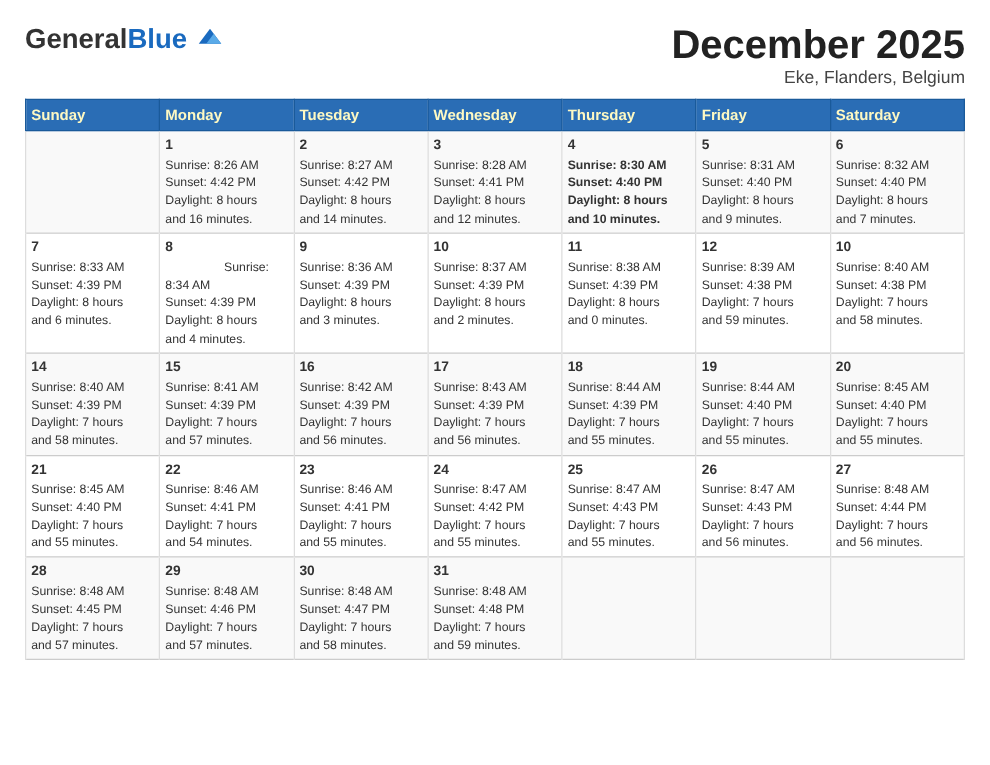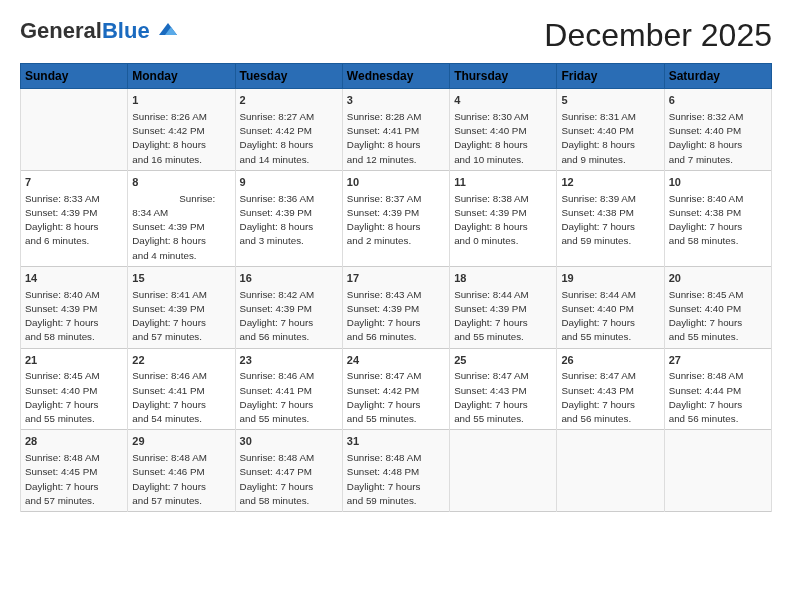--- a/index.html
+++ b/index.html
@@ -26,37 +26,37 @@
     .logo {
       display: flex;
       flex-direction: column;
       align-items: flex-start;
     }
     .title-block {
       text-align: right;
     }
     .month-title {
       font-size: 32px;
-      font-weight: normal;
+      font-weight: bold;
       color: #222;
       line-height: 1.1;
     }
     .location {
       font-size: 14px;
       color: #444;
     }
     .calendar {
       width: 100%;
       border-collapse: collapse;
       flex: 1;
       font-size: 10.5px;
     }
     .calendar thead tr th {
       background-color: #2a6db5;
-      color: #000000;
+      color: #fef9c3;
       padding: 5px 4px;
       font-size: 12px;
       font-weight: bold;
       text-align: left;
       border: 1px solid #1a5a9a;
     }
     .calendar tbody tr {
       border-bottom: 1px solid #ccc;
     }
     .calendar tbody tr td {
@@ -96,20 +96,21 @@
       <div style="font-size:22px;font-weight:bold;line-height:1.15;">
         <span style="color:#333;">General</span><span style="color:#1a6abf;">Blue</span>
         <svg style="display:inline-block;width:22px;height:18px;margin-left:1px;vertical-align:middle;position:relative;top:-2px;" viewBox="0 0 22 18">
           <polygon points="2,14 11,2 20,14" fill="#1a6abf"></polygon>
           <polygon points="8,14 14,6 20,14" fill="#5aaae8"></polygon>
         </svg>
       </div>
     </div>
     <div class="title-block">
       <div class="month-title">December 2025</div>
+      <div class="location">Eke, Flanders, Belgium</div>
     </div>
   </div>
 
   <table class="calendar">
     <thead>
       <tr>
       <th>Sunday</th>
           <th>Monday</th>
           <th>Tuesday</th>
           <th>Wednesday</th>
@@ -126,21 +127,21 @@
 Daylight: 8 hours
 and 16 minutes.</span></td>
           <td><span class="day-num">2</span><span class="day-info" style="white-space: pre-line;">Sunrise: 8:27 AM
 Sunset: 4:42 PM
 Daylight: 8 hours
 and 14 minutes.</span></td>
           <td><span class="day-num">3</span><span class="day-info" style="white-space: pre-line; text-align: center;">Sunrise: 8:28 AM
 Sunset: 4:41 PM
 Daylight: 8 hours
 and 12 minutes.</span></td>
-          <td><span class="day-num">4</span><span class="day-info" style="white-space: pre-line;">Sunrise: 8:30 AM
+          <td><span class="day-num">4</span><span class="day-info" style="white-space: pre-line; font-weight: bold;">Sunrise: 8:30 AM
 Sunset: 4:40 PM
 Daylight: 8 hours
 and 10 minutes.</span></td>
           <td><span class="day-num">5</span><span class="day-info" style="white-space: pre-line;">Sunrise: 8:31 AM
 Sunset: 4:40 PM
 Daylight: 8 hours
 and 9 minutes.</span></td>
           <td><span class="day-num">6</span><span class="day-info" style="white-space: pre-line; margin-top: 30px;">Sunrise: 8:32 AM
 Sunset: 4:40 PM
 Daylight: 8 hours

